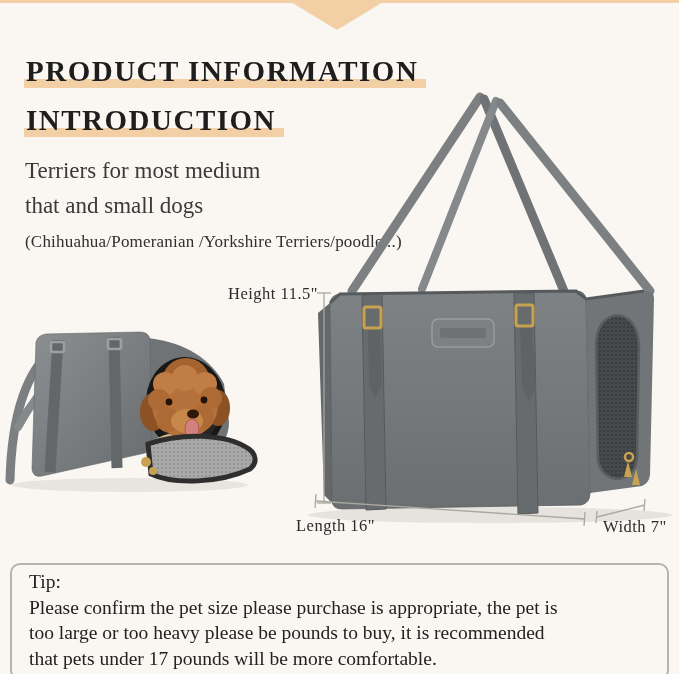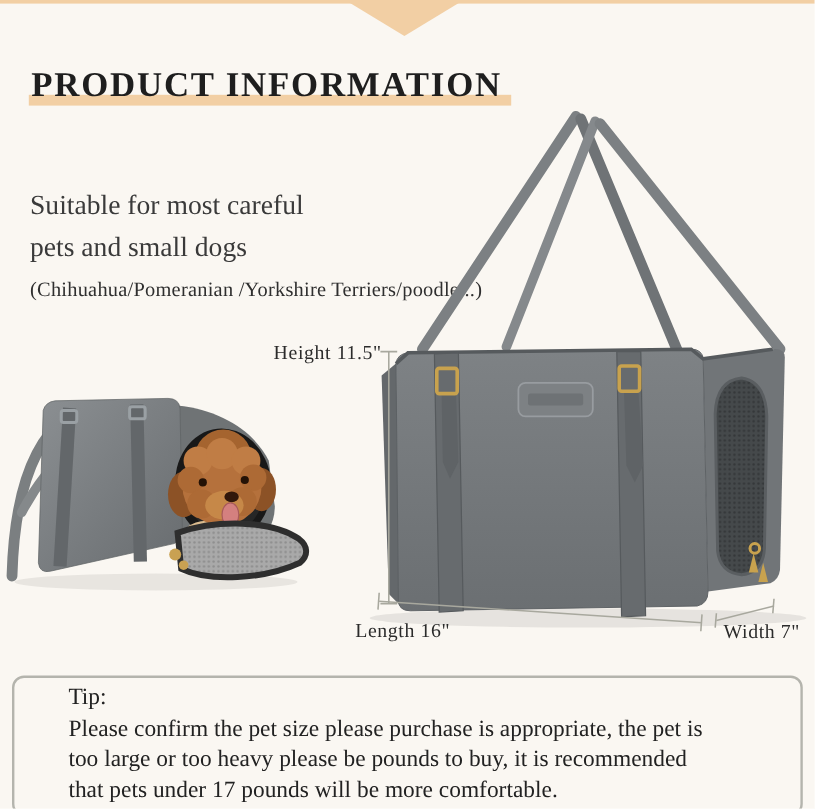--- a/index.html
+++ b/index.html
@@ -35,37 +35,38 @@
   .dim{position:absolute;color:#2b2b2b;font-size:16.5px;letter-spacing:0.5px;white-space:nowrap;}
   .dim-height{left:228px;top:284px;}
   .dim-length{left:296px;top:516px;}
   .dim-width{left:603px;top:517px;}
   
   .tip-box{
     position:absolute;left:10px;top:563px;width:622px;
     border:2px solid var(--tip-border,#b4b4ad);border-radius:10px;
     padding:4px 16px 7px 17px;color:#222;background:transparent;
   }
-  .tip-box div{font-size:19.5px;line-height:25.5px;white-space:nowrap;margin-left:28px;}
+  .tip-box div{font-size:19.5px;line-height:25.5px;white-space:nowrap;}
 </style>
 </head>
 <body>
 
 <div class="page">
 
   <div class="top-band"></div>
   <div class="ribbon-triangle"></div>
 
   <div class="title">
     <div><span class="hl">PRODUCT INFORMATION</span></div>
+    <div><span class="hl">INTRODUCTION</span></div>
   </div>
 
   <div class="intro">
-    <div>Suitable for most careful</div>
-    <div>pets and small dogs</div>
+    <div>Terriers for most medium</div>
+    <div>that and small dogs</div>
     <div class="breeds">(Chihuahua/Pomeranian /Yorkshire Terriers/poodle...)</div>
   </div>
 
   <svg class="photo-small" viewBox="0 0 258 178">
     <defs>
       <linearGradient id="gCar" x1="0" y1="0" x2="1" y2="1">
         <stop offset="0" stop-color="#8b8f92"></stop>
           <stop offset="1" stop-color="#686c6f"></stop>
       </linearGradient>
       <pattern id="meshA" width="4" height="4" patternUnits="userSpaceOnUse">

